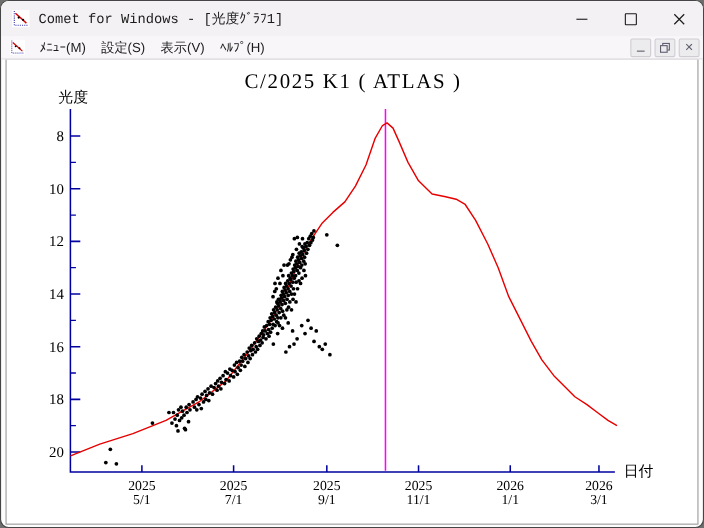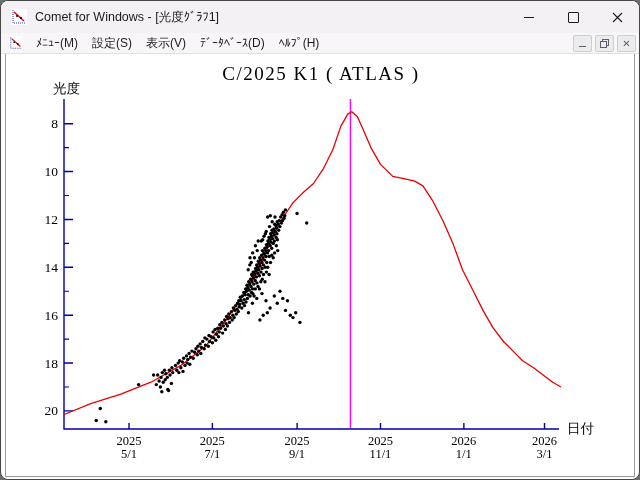--- a/index.html
+++ b/index.html
@@ -1,19 +1,19 @@
 <!DOCTYPE html>
 <html><head>
 <meta charset="utf-8">
 <style>
   html,body{margin:0;padding:0;background:#6e6e6e;font-family:"Liberation Sans","DejaVu Sans",sans-serif;}
   .window{position:relative;width:638px;height:478px;margin:0 auto;background:#fdfdfd;
           border:1px solid #454545;border-radius:8px;overflow:hidden;}
   
-  .titlebar{position:absolute;left:0;top:0;width:100%;height:32px;background:#f3f1f4;z-index:3;}
+  .titlebar{position:absolute;left:0;top:0;width:100%;height:32px;background:#f3f1f4;z-index:3;font-family:Liberation Mono, monospace;}
   .app-icon{position:absolute;left:10px;top:8px;width:16px;height:16px;}
   .window-title{position:absolute;left:34px;top:8px;font-size:12.5px;color:#1b1b1b;white-space:nowrap;}
   .capbtn{position:absolute;top:0;width:44px;height:32px;display:flex;align-items:center;justify-content:center;}
   .capbtn.min{right:88px}.capbtn.max{right:44px}.capbtn.close{right:0}
   .glyph-min{width:10px;height:1px;background:#1b1b1b;}
   .glyph-max{width:9px;height:9px;border:1px solid #1b1b1b;border-radius:1px;}
   
   .menubar{position:absolute;left:0;top:32px;width:100%;height:20px;background:#f8f6f9;
            border-bottom:1px solid #e2e0e3;z-index:3;display:flex;align-items:center;text-align:center;}
   .menu-sysicon{width:14px;height:14px;margin:0 6px 0 8px;}
@@ -373,21 +373,20 @@
     <svg class="menu-sysicon" viewBox="0 0 16 16">
       <rect x="0" y="0" width="16" height="16" fill="#ffffff"></rect>
       <path d="M2 1 V14 H15" stroke="#3333aa" stroke-width="1" fill="none" stroke-dasharray="1 1"></path>
       <path d="M3 3 L13 12" stroke="#dd0000" stroke-width="1.3" fill="none"></path>
       <circle cx="6" cy="7" r="1" fill="#000"></circle>
         <circle cx="10" cy="9" r="1" fill="#000"></circle>
     </svg>
     <span class="menu-item">ﾒﾆｭｰ(M)</span>
     <span class="menu-item">設定(S)</span>
     <span class="menu-item">表示(V)</span>
-    <span class="menu-item">ﾃﾞｰﾀﾍﾞｰｽ(D)</span>
     <span class="menu-item">ﾍﾙﾌﾟ(H)</span>
     <div class="mdi-btns">
       <div class="mdi-btn">
           <div class="mdi-min"></div>
         </div>
       <div class="mdi-btn">
           <div class="mdi-restore"></div>
         </div>
       <div class="mdi-btn">
           <span class="mdi-x">✕</span>

